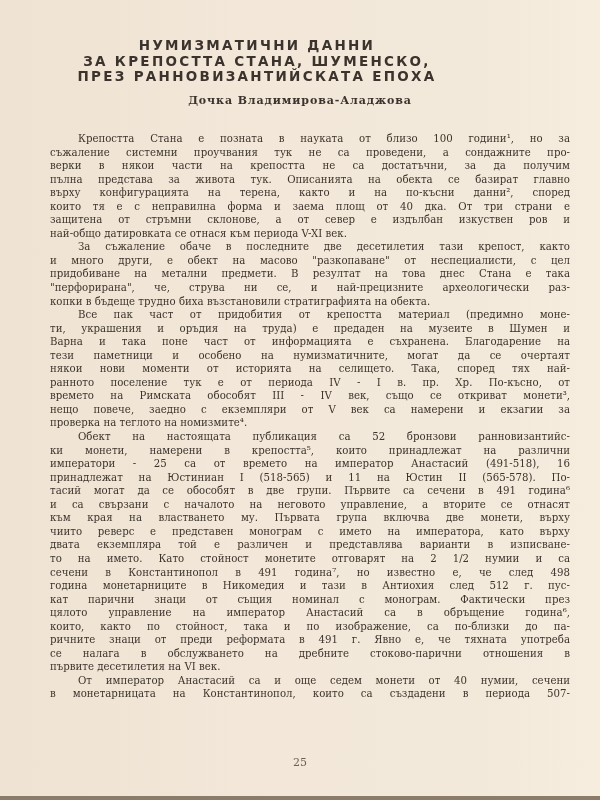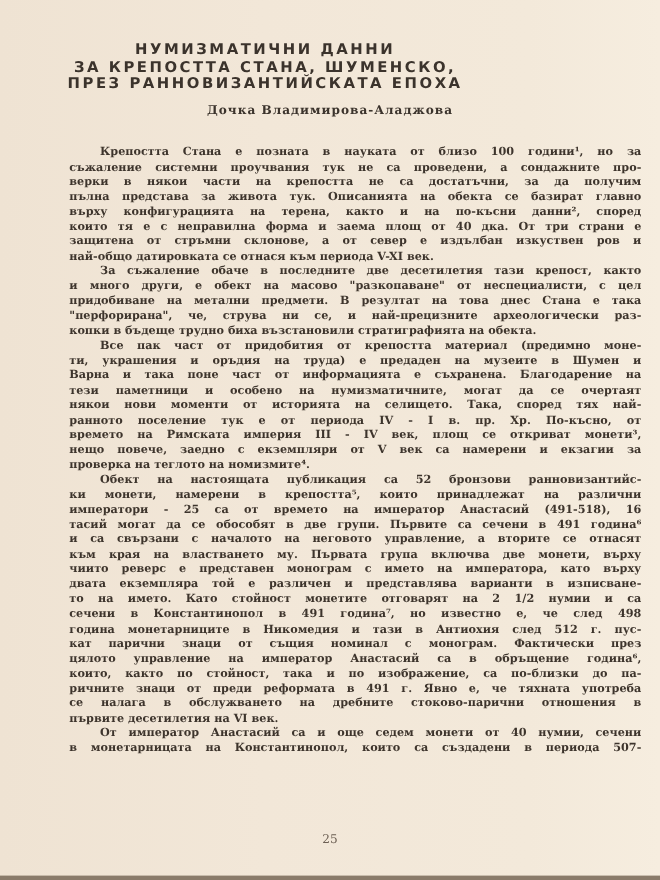--- a/index.html
+++ b/index.html
@@ -17,30 +17,31 @@
     .page::after {
       content: ""; position: absolute; left: 0; right: 0; bottom: 0; height: 4px;
       background: #8a7b6a;
     }
     .title {
       position: absolute; left: 0; width: 482px; text-align: center;
       font-family: "DejaVu Sans", "Liberation Sans", sans-serif;
       font-weight: bold; font-size: 13.5px; letter-spacing: 2.3px;
       line-height: 15.5px; color: #3b332c;
       top: 38px;
+      padding-left: 16px;
     }
     .title div { white-space: nowrap; }
     .author {
       position: absolute; left: 0; width: 600px; text-align: center;
       top: 94px; font-size: 11px; font-weight: bold; letter-spacing: 0.9px; color: #3b332c;
     }
     .body {
       position: absolute; left: 50px; top: 132px; width: 520px;
       font-size: 10.2px; line-height: 13.55px;
-      font-weight: bold; color: #3d342c; margin-left: 13px;
+      font-weight: normal; color: #3d342c;
     }
     .line {
       white-space: nowrap; text-align: justify; text-align-last: justify;
       height: 13.55px; overflow: visible;
     }
     .line.indent { padding-left: 28px; }
     .line.last { text-align-last: left; }
     .page-number {
       position: absolute; left: 0; width: 600px; text-align: center;
       top: 710px; font-size: 11px; color: #6d6054; margin-top: 46px;
@@ -76,28 +77,29 @@
         <div class="line">"перфорирана", че, струва ни се, и най-прецизните археологически раз-</div>
         <div class="line last">копки в бъдеще трудно биха възстановили стратиграфията на обекта.</div>
       </div>
       <div>
         <div class="line indent">Все пак част от придобития от крепостта материал (предимно моне-</div>
         <div class="line">ти, украшения и оръдия на труда) е предаден на музеите в Шумен и</div>
         <div class="line">Варна и така поне част от информацията е съхранена. Благодарение на</div>
         <div class="line">тези паметници и особено на нумизматичните, могат да се очертаят</div>
         <div class="line">някои нови моменти от историята на селището. Така, според тях най-</div>
         <div class="line">ранното поселение тук е от периода IV - I в. пр. Хр. По-късно, от</div>
-        <div class="line">времето на Римската империя III - IV век, площ се откриват монети³,</div>
+        <div class="line">времето на Римската обособят III - IV век, също се откриват монети³,</div>
         <div class="line">нещо повече, заедно с екземпляри от V век са намерени и екзагии за</div>
         <div class="line last">проверка на теглото на номизмите⁴.</div>
       </div>
       <div>
         <div class="line indent">Обект на настоящата публикация са 52 бронзови ранновизантийс-</div>
         <div class="line">ки монети, намерени в крепостта⁵, които принадлежат на различни</div>
         <div class="line">императори - 25 са от времето на император Анастасий (491-518), 16</div>
+        <div class="line">принадлежат на Юстиниан I (518-565) и 11 на Юстин II (565-578). По-</div>
         <div class="line">тасий могат да се обособят в две групи. Първите са сечени в 491 година⁶</div>
         <div class="line">и са свързани с началото на неговото управление, а вторите се отнасят</div>
         <div class="line">към края на властването му. Първата група включва две монети, върху</div>
         <div class="line">чиито реверс е представен монограм с името на императора, като върху</div>
         <div class="line">двата екземпляра той е различен и представлява варианти в изписване-</div>
         <div class="line">то на името. Като стойност монетите отговарят на 2 1/2 нумии и са</div>
         <div class="line">сечени в Константинопол в 491 година⁷, но известно е, че след 498</div>
         <div class="line">година монетарниците в Никомедия и тази в Антиохия след 512 г. пус-</div>
         <div class="line">кат парични знаци от същия номинал с монограм. Фактически през</div>
         <div class="line">цялото управление на император Анастасий са в обръщение година⁶,</div>

